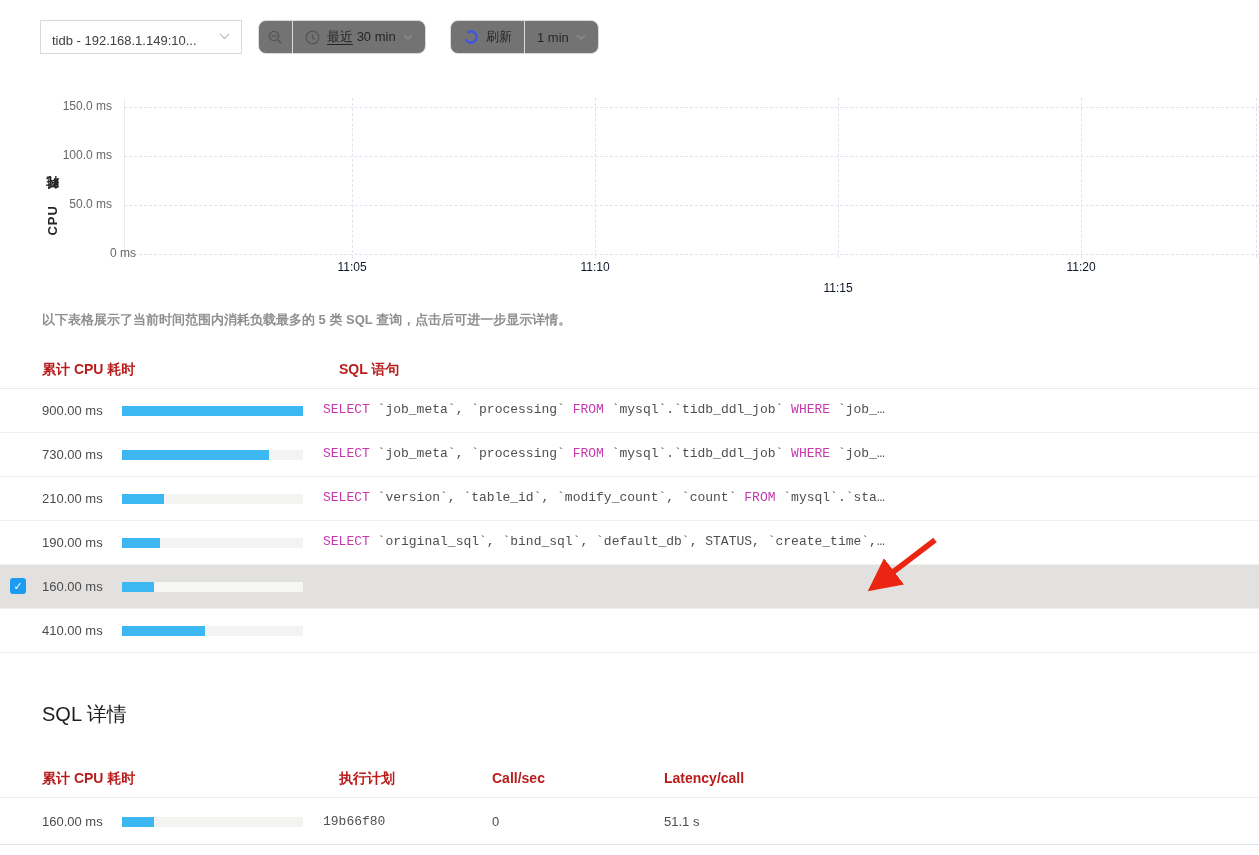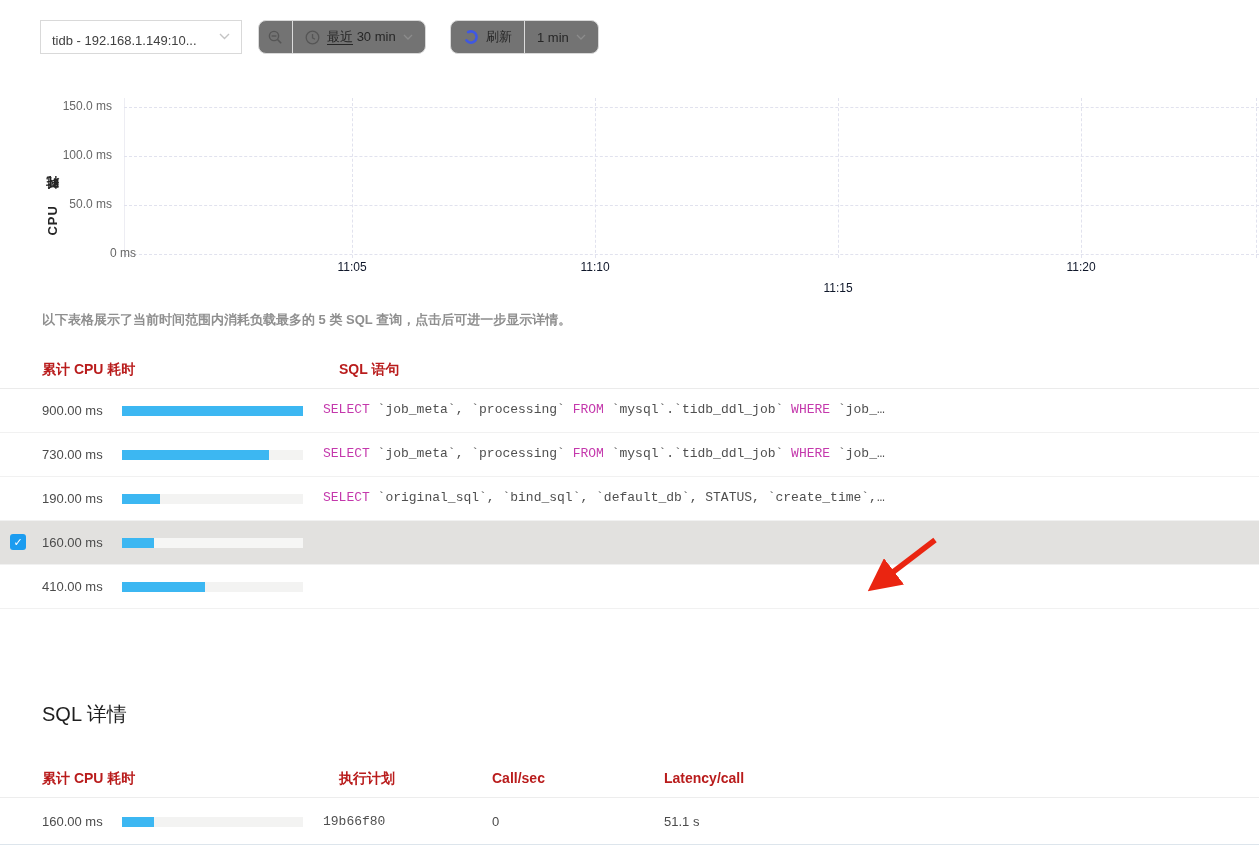--- a/index.html
+++ b/index.html
@@ -175,20 +175,27 @@
         <div class="sqlcell"><span class="k">SELECT</span><span> `job_meta`, `processing` </span><span class="k">FROM</span><span> `mysql`.`tidb_ddl_job` </span><span class="k">WHERE</span><span> `job_…</span></div>
       </div>
       <div class="tsr">
         <span class="cpu">730.00 ms</span>
         <div class="barwrap">
           <div class="fill" style="width: 81.1%;"></div>
         </div>
         <div class="sqlcell"><span class="k">SELECT</span><span> `job_meta`, `processing` </span><span class="k">FROM</span><span> `mysql`.`tidb_ddl_job` </span><span class="k">WHERE</span><span> `job_…</span></div>
       </div>
       <div class="tsr">
+        <span class="cpu">210.00 ms</span>
+        <div class="barwrap">
+          <div class="fill" style="width: 23.3%;"></div>
+        </div>
+        <div class="sqlcell"><span class="k">SELECT</span><span> `version`, `table_id`, `modify_count`, `count` </span><span class="k">FROM</span><span> `mysql`.`sta…</span></div>
+      </div>
+      <div class="tsr">
         <span class="cpu">190.00 ms</span>
         <div class="barwrap">
           <div class="fill" style="width: 21.1%;"></div>
         </div>
         <div class="sqlcell"><span class="k">SELECT</span><span> `original_sql`, `bind_sql`, `default_db`, STATUS, `create_time`,…</span></div>
       </div>
       <div class="tsr sel">
         <div class="cb">✓</div>
         <span class="cpu">160.00 ms</span>
         <div class="barwrap">

